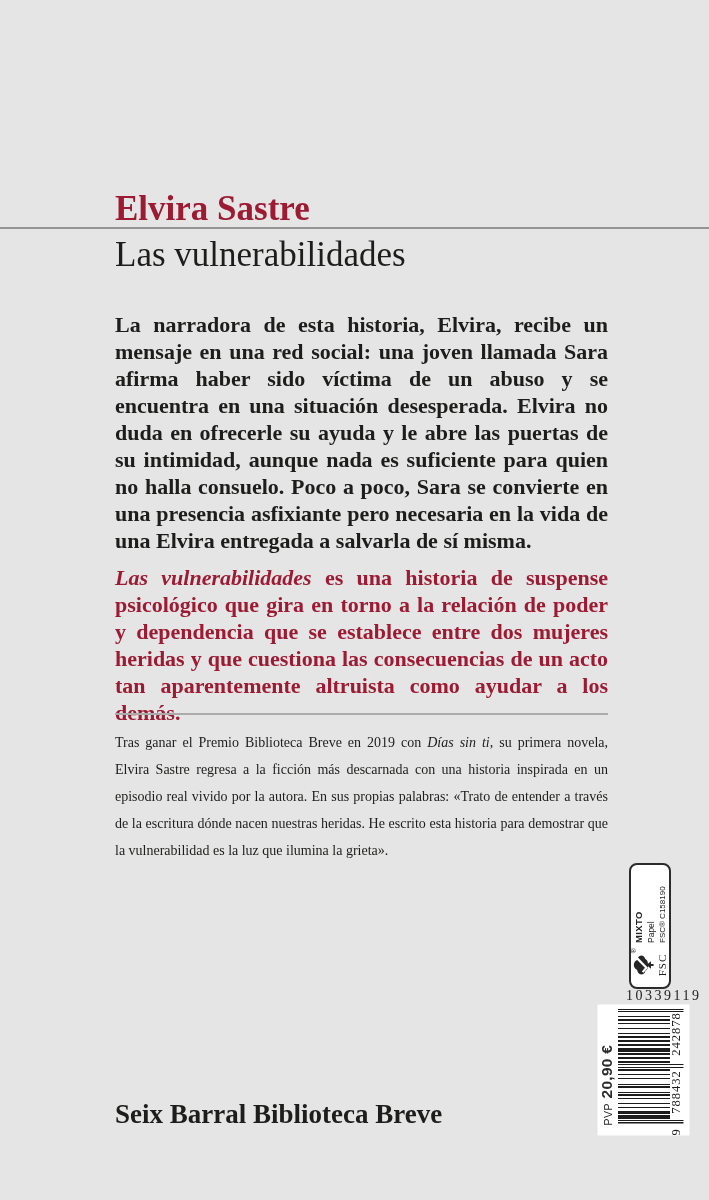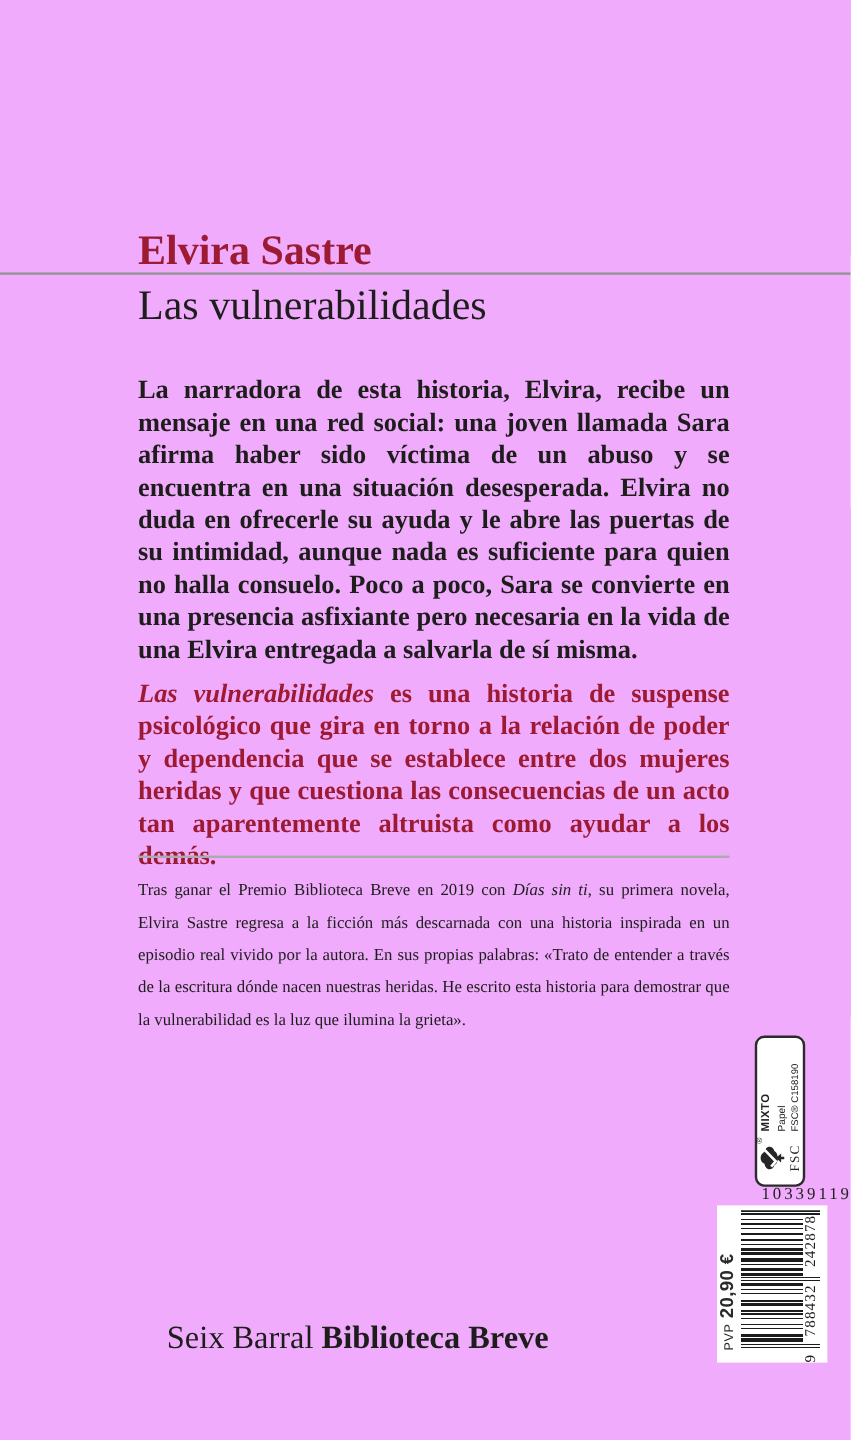--- a/index.html
+++ b/index.html
@@ -1,17 +1,17 @@
 <!DOCTYPE html>
 <html lang="es"><head>
 <meta charset="utf-8">
 <style>
   html,body{margin:0;padding:0;background:#ffffff;}
   .cover{
-    position:relative;width:709px;height:1200px;background:#f0abfc;overflow:hidden;
+    position:relative;width:709px;height:1200px;background:#e5e5e5;overflow:hidden;
     font-family:"Liberation Serif", serif;color:var(--ink,#1d1d1b);
   }
   
   .rule-top{position:absolute;left:0;top:227px;width:709px;height:2px;background:var(--rule-top,#949494);z-index:1;}
   .author{position:absolute;left:115px;top:190px;font-size:35px;line-height:38px;font-weight:bold;color:var(--accent,#9c1b33);z-index:2;white-space:nowrap;}
   .title{position:absolute;left:115px;top:236px;font-size:35px;line-height:38px;font-weight:normal;z-index:2;white-space:nowrap;}
   
   .para{position:absolute;left:115px;width:493px;text-align:justify;hyphens:none;}
   .para.synopsis{top:311px;font-size:22px;line-height:27px;font-weight:bold;}
   .para.highlight{top:564px;font-size:22px;line-height:27px;font-weight:bold;color:var(--accent,#9c1b33);}
@@ -23,36 +23,36 @@
   .fsc{box-sizing:border-box;width:126px;height:42px;border:2px solid #2b2b2b;border-radius:8px;
        display:flex;align-items:center;gap:6px;padding:2px 6px;background:#fff;}
   .fsc-logo{position:relative;width:32px;flex:0 0 32px;text-align:center;}
   .fsc-logo .reg{position:absolute;top:-3px;right:-1px;font-size:7px;font-family:"Liberation Sans",sans-serif;}
   .fsc-logo .wordmark{font-family:"Liberation Serif",serif;font-size:11px;letter-spacing:1px;line-height:9px;color:#222;}
   .fsc-text{display:flex;flex-direction:column;align-items:flex-start;gap:2px;font-family:"Liberation Sans",sans-serif;color:#222;}
   .fsc-text .cat{font-size:9.5px;font-weight:bold;letter-spacing:.4px;}
   .fsc-text .mat{font-size:8.5px;}
   .fsc-text .lic{font-size:8px;white-space:nowrap;}
   
-  .code{position:absolute;left:626px;top:988px;width:84px;text-align:right;font-size:14px;letter-spacing:2.5px;color:#222;}
+  .code{position:absolute;left:626px;top:988px;width:84px;text-align:left;font-size:14px;letter-spacing:2.5px;color:#222;}
   
   .bc-wrap{position:absolute;left:578px;top:1024px;width:131px;height:92px;transform:rotate(-90deg);}
   .bc{position:relative;width:131px;height:92px;background:#fff;}
   .bc-price{position:absolute;left:10px;top:0;height:18px;line-height:18px;white-space:nowrap;color:#2a2a2a;font-family:"Liberation Sans",sans-serif;}
   .bc-price .pvp{font-size:10.5px;letter-spacing:.5px;}
   .bc-price .amount{font-size:15.5px;font-weight:bold;letter-spacing:.3px;}
   .bc-bars{position:absolute;left:12px;top:20px;width:115px;height:66px;}
   .bc-bars svg{display:block;}
   .bc-digit{position:absolute;top:51px;height:15px;font-size:12.5px;line-height:15px;color:#1c1c1c;font-family:"Liberation Serif",serif;}
   .bc-d9{left:-12px;width:10px;text-align:left;}
   .bc-d1{left:4px;width:55px;text-align:center;letter-spacing:1px;}
   .bc-d2{left:62px;width:55px;text-align:center;letter-spacing:1px;}
   
   .footer{position:absolute;left:115px;top:1098px;font-size:27px;line-height:32px;white-space:nowrap;color:#1d1d1b;}
-  .footer .imprint{font-weight:normal;margin-left:24px;}
+  .footer .imprint{font-weight:bold;}
   .footer .collection{font-weight:bold;}
 </style>
 </head>
 <body>
 
 <div class="cover" style="--accent: #9c1b33; --ink: #1d1d1b; --rule-top: #949494; --rule-mid: #ababab;">
 
   <div class="rule-top"></div>
 
   <h1 class="author" style="margin:0">Elvira Sastre</h1>

